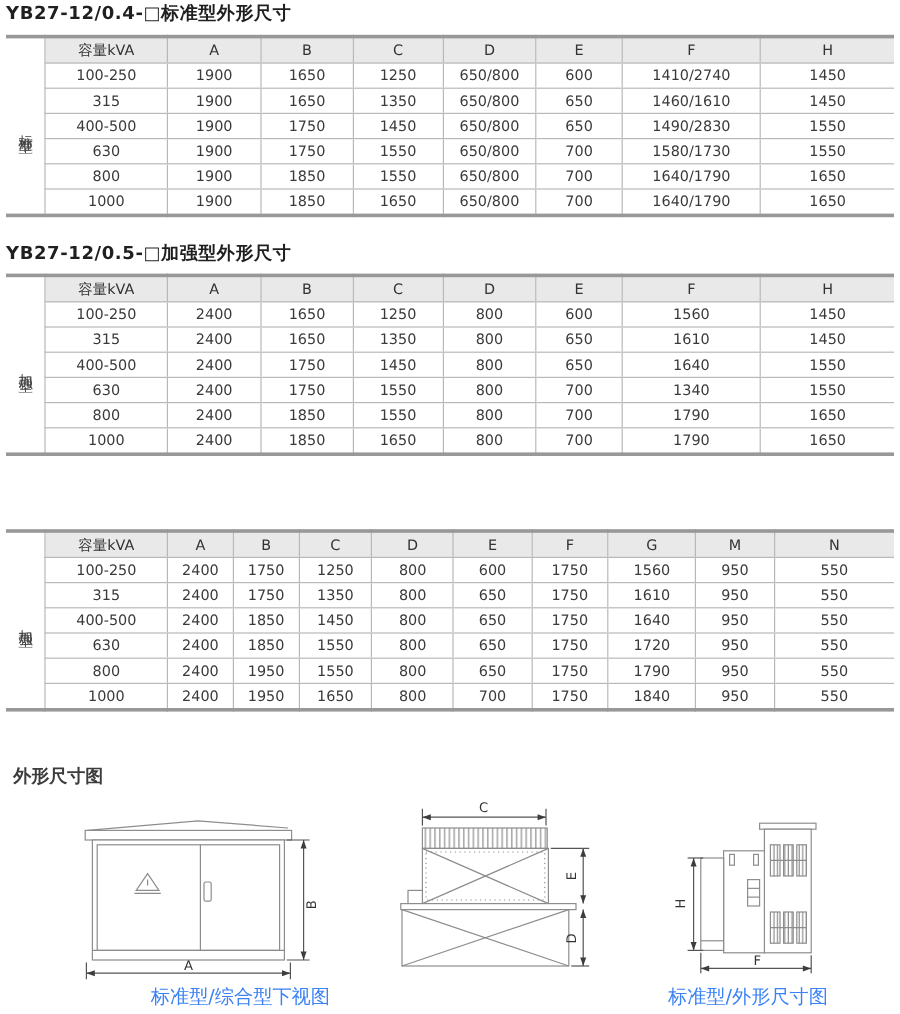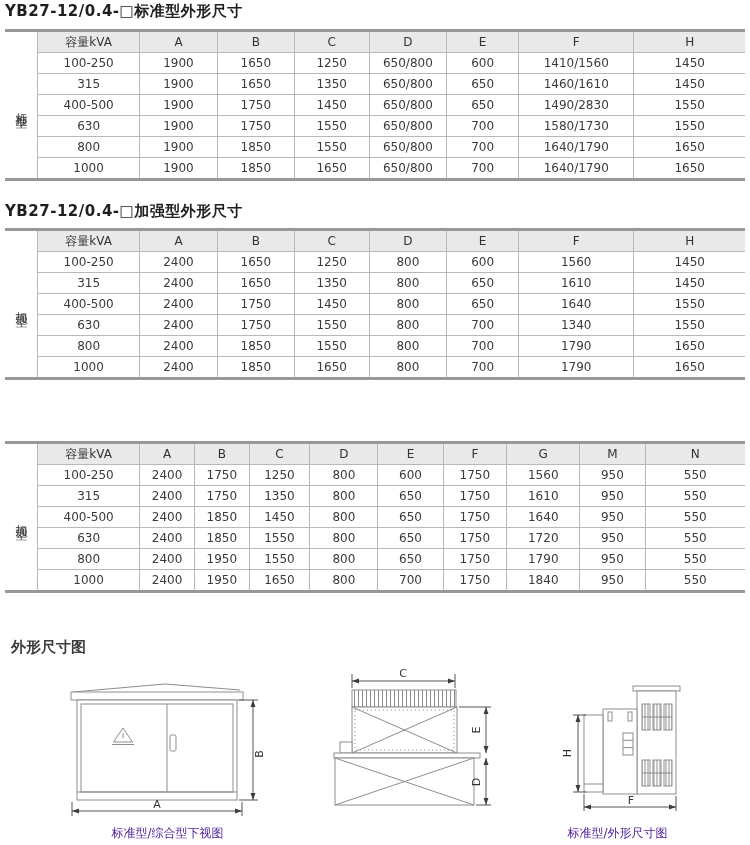--- a/index.html
+++ b/index.html
@@ -9,21 +9,21 @@
   .dim-table{position:absolute;left:5px;width:740px;border-collapse:collapse;table-layout:fixed;
     border-top:3px solid #989898;border-bottom:3px solid #989898;}
   .dim-table th,.dim-table td{border-left:1px solid #b8b8b8;border-bottom:1px solid #b8b8b8;
     height:20px;padding:0;text-align:center;vertical-align:middle;font-size:12px;font-weight:normal;color:#3a3a3a;}
   .dim-table .head-row th{background:#e9e9e9;color:#333;}
   .dim-table td.side-cell{border-left:none;border-bottom:none;background:#fff;}
   .side-label{display:inline-block;writing-mode:vertical-rl;text-orientation:upright;font-size:12px;color:#444;letter-spacing:2px;}
   .fig-heading{position:absolute;left:3px;top:630px;margin:8px;font-size:15px;font-weight:bold;color:#3c3c3c;}
   .figures{position:absolute;left:0;top:655px;width:750px;height:190px;}
   .fig{position:absolute;}
-  .fig-caption{position:absolute;left:0;bottom:3px;width:100%;text-align:center;font-size:12px;color:#4c1d95;white-space:nowrap;}
+  .fig-caption{position:absolute;left:0;bottom:3px;width:100%;text-align:right;font-size:16px;color:#3b82f6;white-space:nowrap;}
   svg{display:block;}
   .st{stroke:#8d8d8d;stroke-width:1;fill:none;}
   .stf{stroke:#8d8d8d;stroke-width:1;fill:#ffffff;}
   .dm{stroke:#555;stroke-width:1;fill:none;}
   .ar{fill:#3d3d3d;stroke:none;}
   .dlab{font-size:11px;fill:#333;font-family:"DejaVu Sans","Liberation Sans",sans-serif;}
 </style>
 </head>
 <body>
 
@@ -54,21 +54,21 @@
           <th>F</th>
           <th>H</th>
         </tr>
         <tr>
           <td>100-250</td>
           <td>1900</td>
           <td>1650</td>
           <td>1250</td>
           <td>650/800</td>
           <td>600</td>
-          <td>1410/1560</td>
+          <td>1410/2740</td>
           <td>1450</td>
         </tr>
         <tr>
           <td>315</td>
           <td>1900</td>
           <td>1650</td>
           <td>1350</td>
           <td>650/800</td>
           <td>650</td>
           <td>1460/1610</td>
@@ -110,21 +110,21 @@
           <td>1850</td>
           <td>1650</td>
           <td>650/800</td>
           <td>700</td>
           <td>1640/1790</td>
           <td>1650</td>
         </tr>
       </tbody>
     </table>
 
-  <h2 class="section-title" style="top:202px">YB27-12/0.4-□加强型外形尺寸</h2>
+  <h2 class="section-title" style="top:202px">YB27-12/0.5-□加强型外形尺寸</h2>
   <table class="dim-table" style="top:228px">
       <colgroup>
         <col style="width: 4.4%;">
         <col style="width: 13.8%;">
         <col style="width: 10.5%;">
         <col style="width: 10.4%;">
         <col style="width: 10.1%;">
         <col style="width: 10.5%;">
         <col style="width: 9.7%;">
         <col style="width: 15.6%;">

